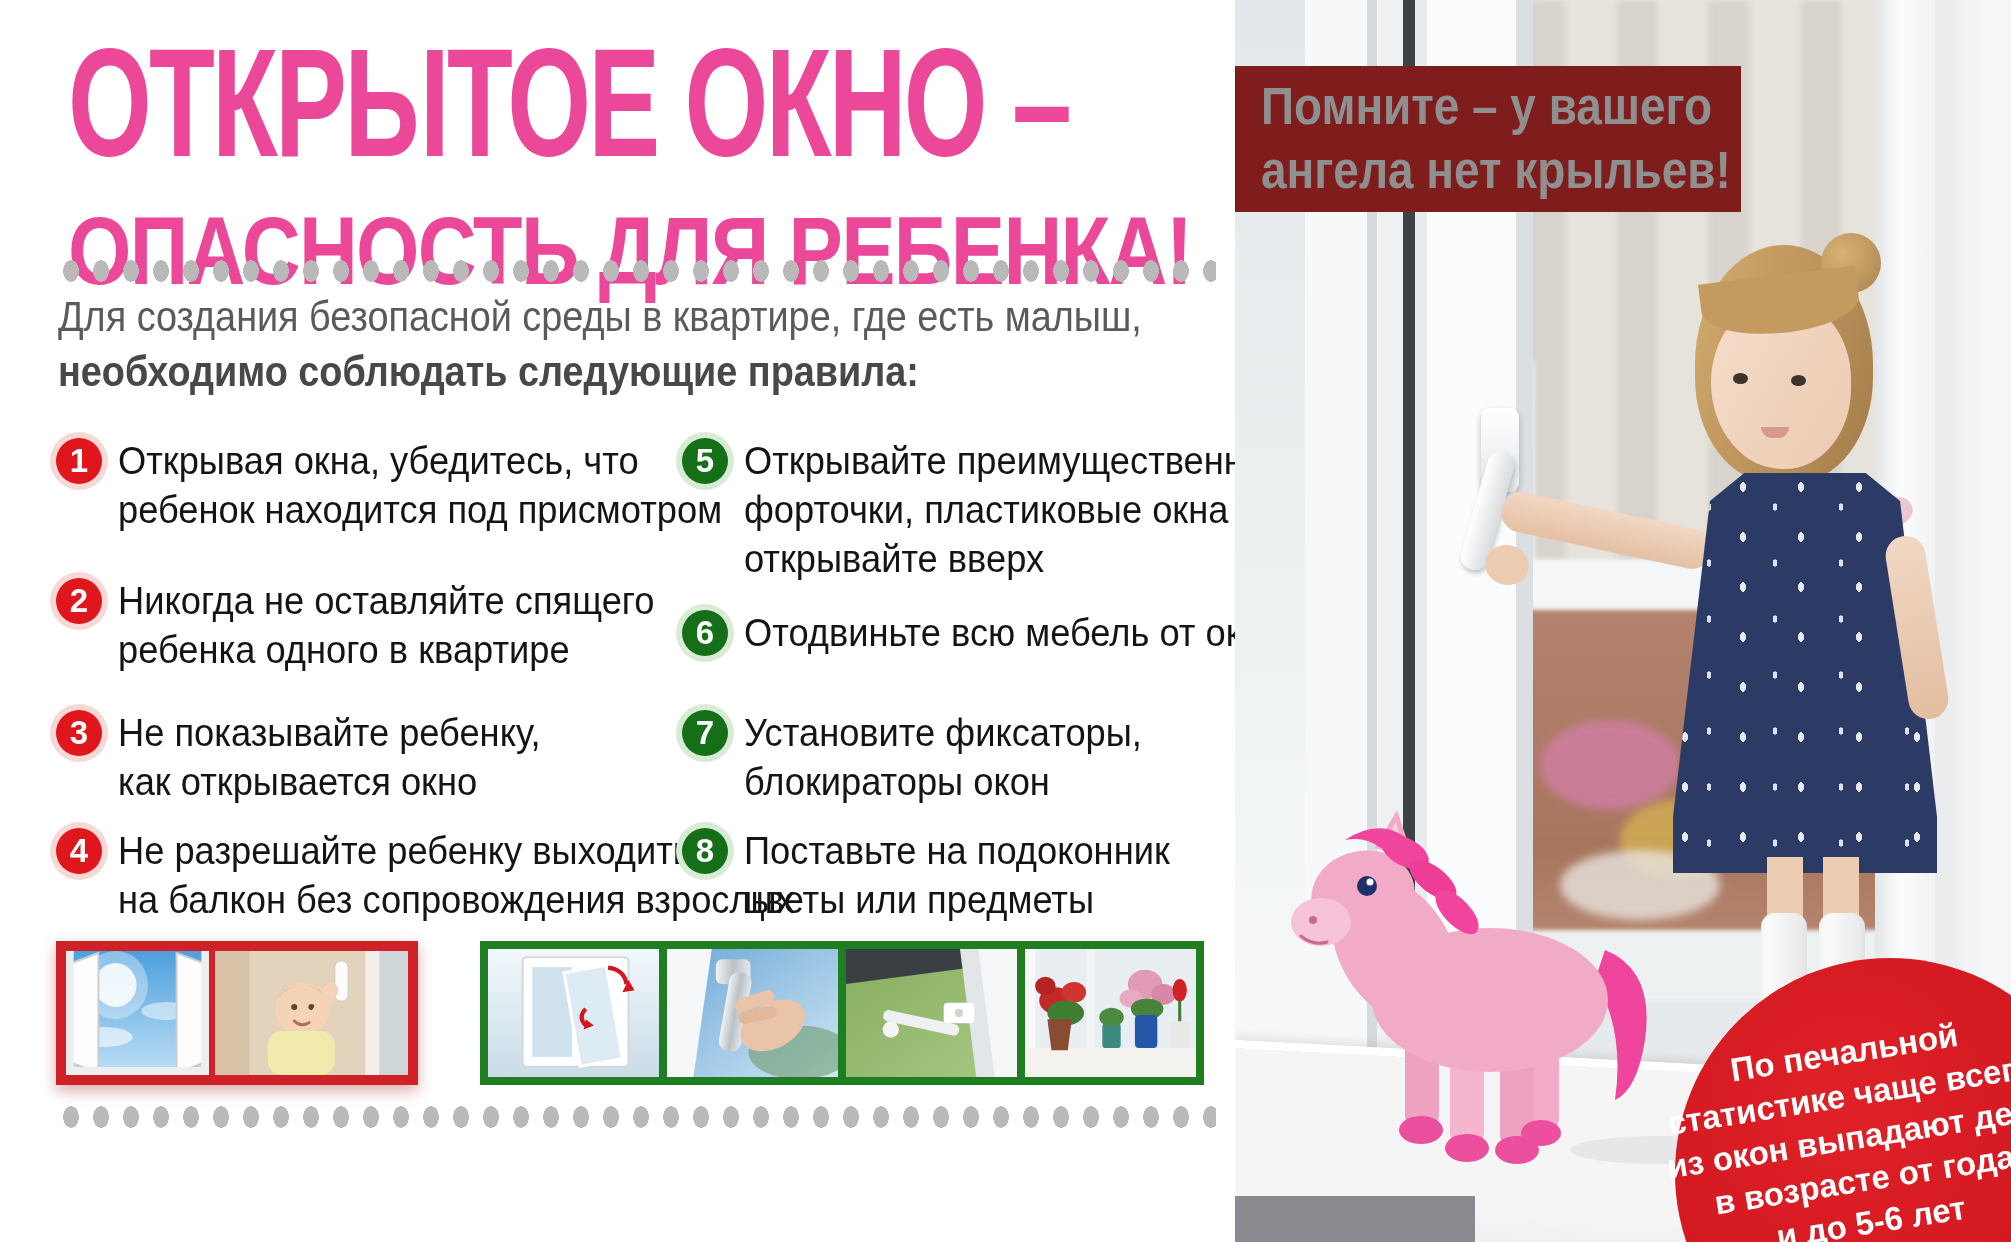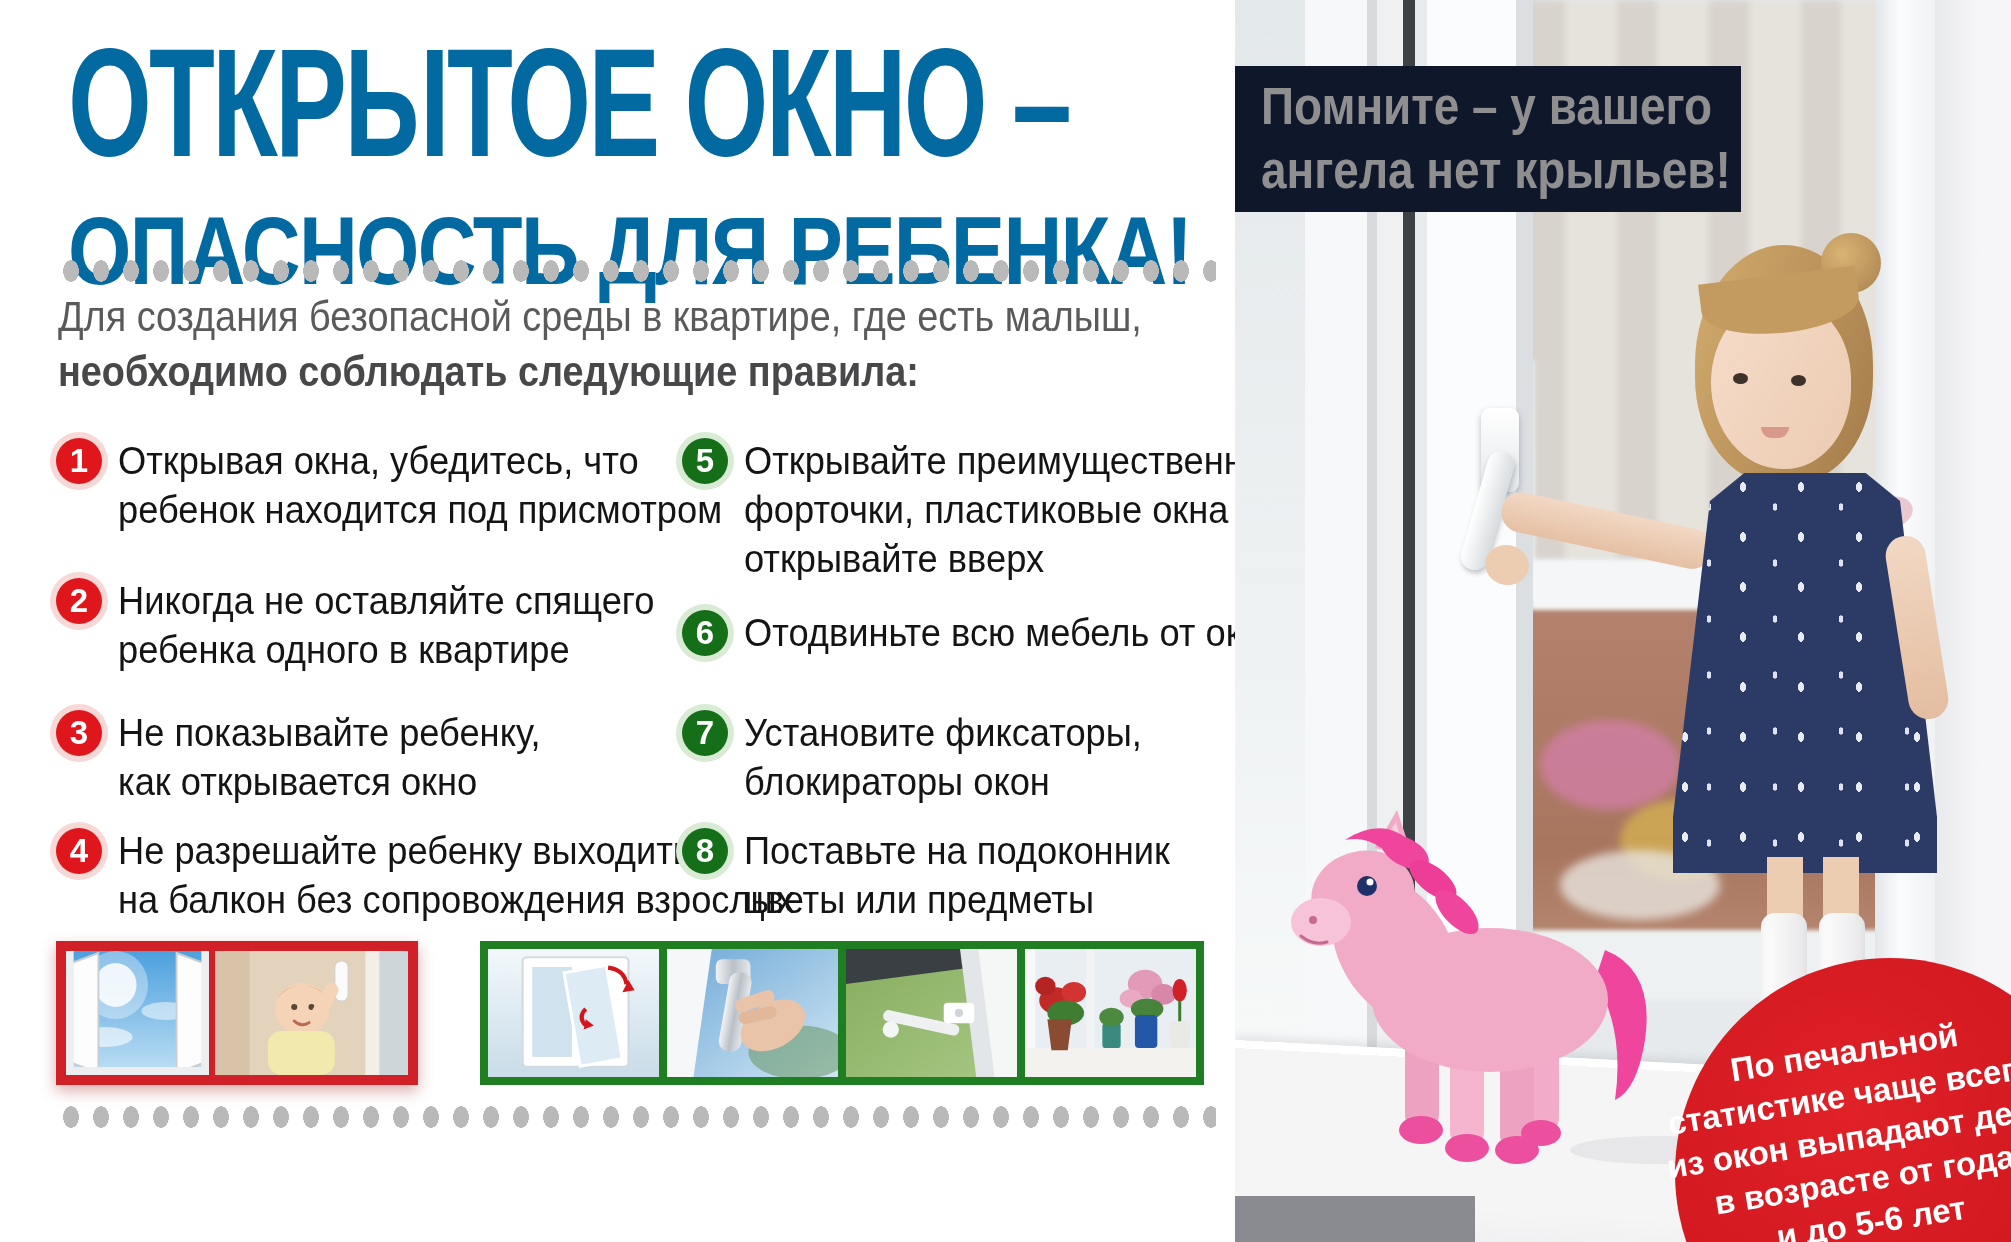--- a/index.html
+++ b/index.html
@@ -1,21 +1,21 @@
 <!DOCTYPE html>
 <html><head>
 <meta charset="utf-8">
 <style>
   html,body{margin:0;padding:0;background:#888;}
   .canvas{
     position:relative;width:2011px;height:1242px;overflow:hidden;background:#ffffff;
     font-family:"Liberation Sans","DejaVu Sans",sans-serif;
   }
   
-  .title{position:absolute;left:68px;top:26px;color:#0369a1;font-weight:bold;}
+  .title{position:absolute;left:68px;top:26px;color:#ec4899;font-weight:bold;}
   .title-l1{font-size:154px;line-height:1;letter-spacing:-4px;white-space:nowrap;
     transform:scaleX(.70);transform-origin:left top;}
   .title-l2{font-size:97px;line-height:1;letter-spacing:-2px;white-space:nowrap;margin-top:22px;
     transform:scaleX(.84);transform-origin:left top;}
   .dots{position:absolute;left:56px;width:1160px;height:26px;background-repeat:repeat-x;
     background-image:radial-gradient(8px 11px at 15px 13px,#b9b9b9 96%,transparent 100%);
     background-size:30px 26px;}
   .dots.top{top:258px;}
   .dots.bottom{top:1104px;}
   .intro{position:absolute;left:58px;top:290px;font-size:42px;line-height:1.3;color:#5a5a5c;
@@ -109,21 +109,21 @@
     background:linear-gradient(#f2d8c4,#e3bd a0);background:linear-gradient(#f2d8c4,#e3bda0);
     transform:rotate(-9deg);}
   .legL,.legR{position:absolute;width:36px;height:80px;background:#eccdb2;top:612px;}
   .legL{left:102px;} .legR{left:158px;}
   .sockL,.sockR{position:absolute;width:46px;height:238px;top:668px;border-radius:14px 14px 10px 10px;
     background:linear-gradient(90deg,#ffffff,#ececee 80%);box-shadow:inset 0 -8px 10px rgba(150,150,160,.25);}
   .sockL{left:96px;} .sockR{left:154px;}
   .bow{position:absolute;left:208px;top:252px;width:40px;height:30px;border-radius:50%;
     background:#e9c8d2;transform:rotate(-15deg);}
   
-  .reminder{position:absolute;left:0px;top:66px;width:506px;height:146px;background:#0f172a;
+  .reminder{position:absolute;left:0px;top:66px;width:506px;height:146px;background:#7f1d1d;
     display:flex;flex-direction:column;justify-content:center;padding-left:26px;box-sizing:border-box;}
   .reminder .t{font-size:51px;font-weight:bold;color:#8f8f90;line-height:1.26;white-space:nowrap;
     transform:scaleX(.90);transform-origin:left center;}
   
   .badge{position:absolute;left:440px;top:958px;width:430px;height:430px;border-radius:50%;
     background:radial-gradient(circle at 40% 35%,#e02128,#cf161d 75%);
     display:flex;align-items:center;justify-content:center;}
   .badge-inner{transform:rotate(-9deg) translate(-26px,-40px);text-align:center;}
   .badge-inner .bl{display:block;color:#fff;font-weight:bold;font-size:33px;line-height:1.3;
     white-space:nowrap;}

